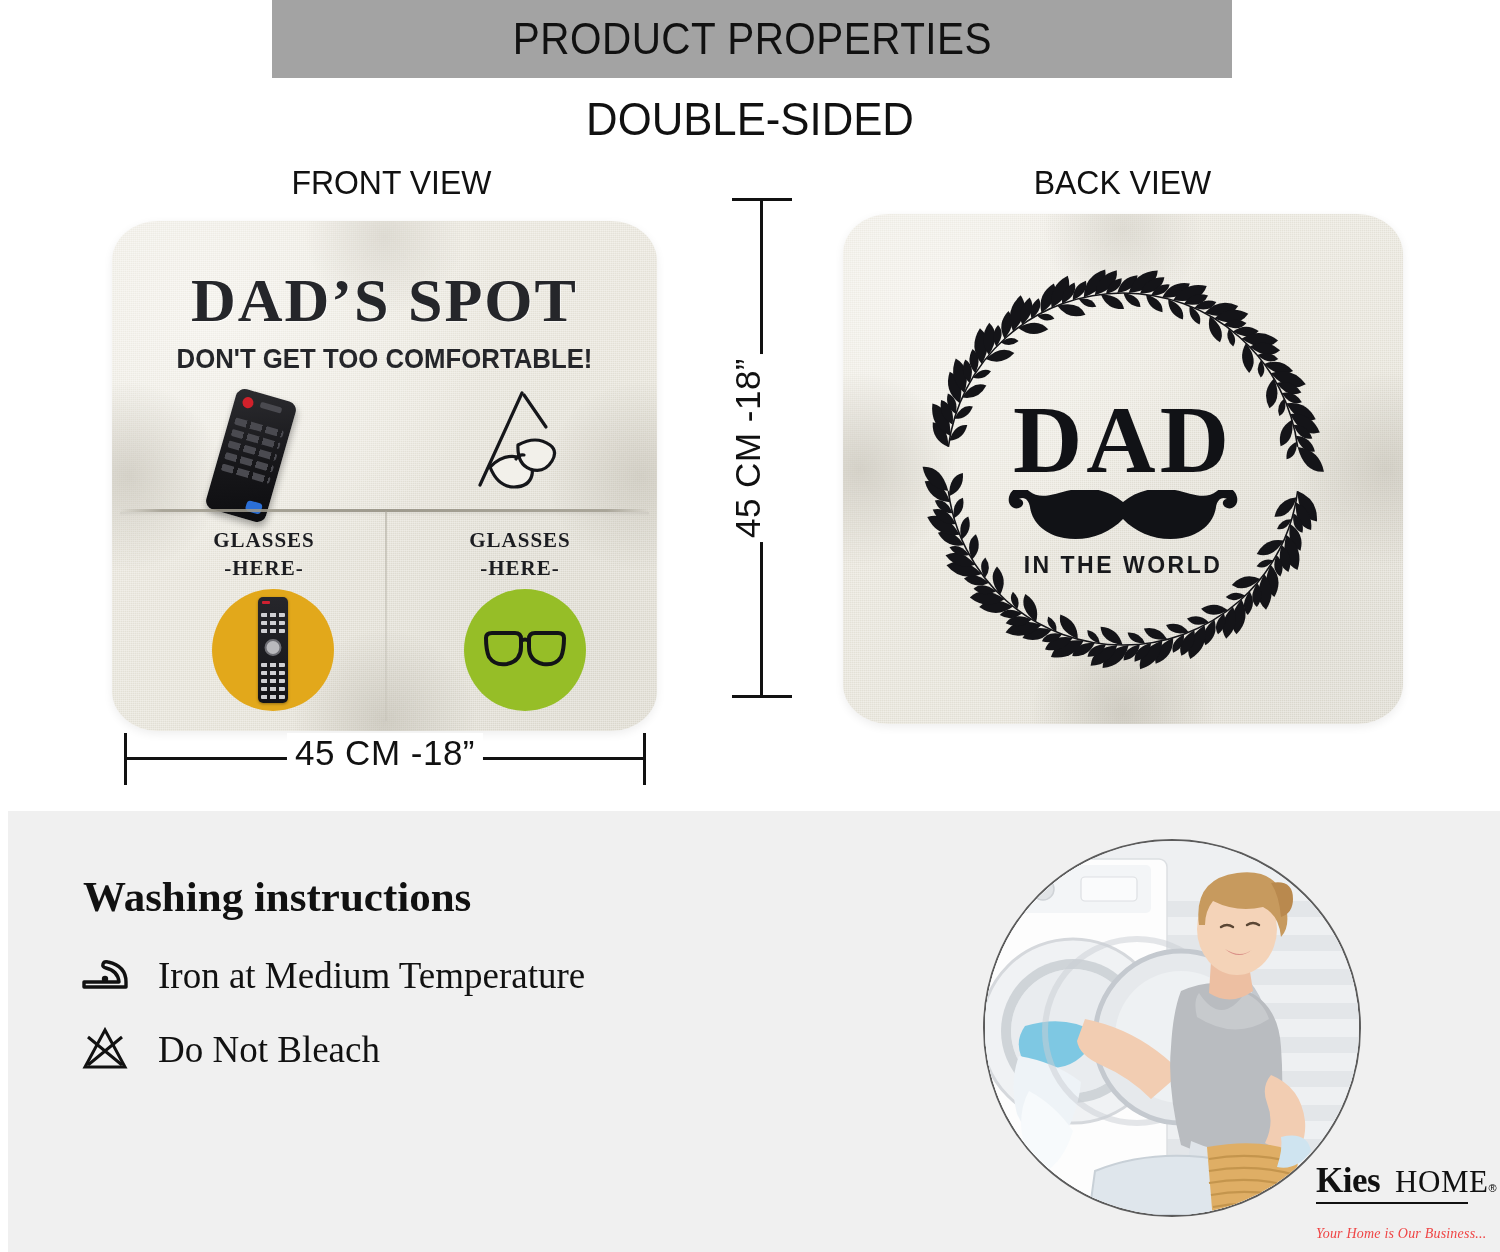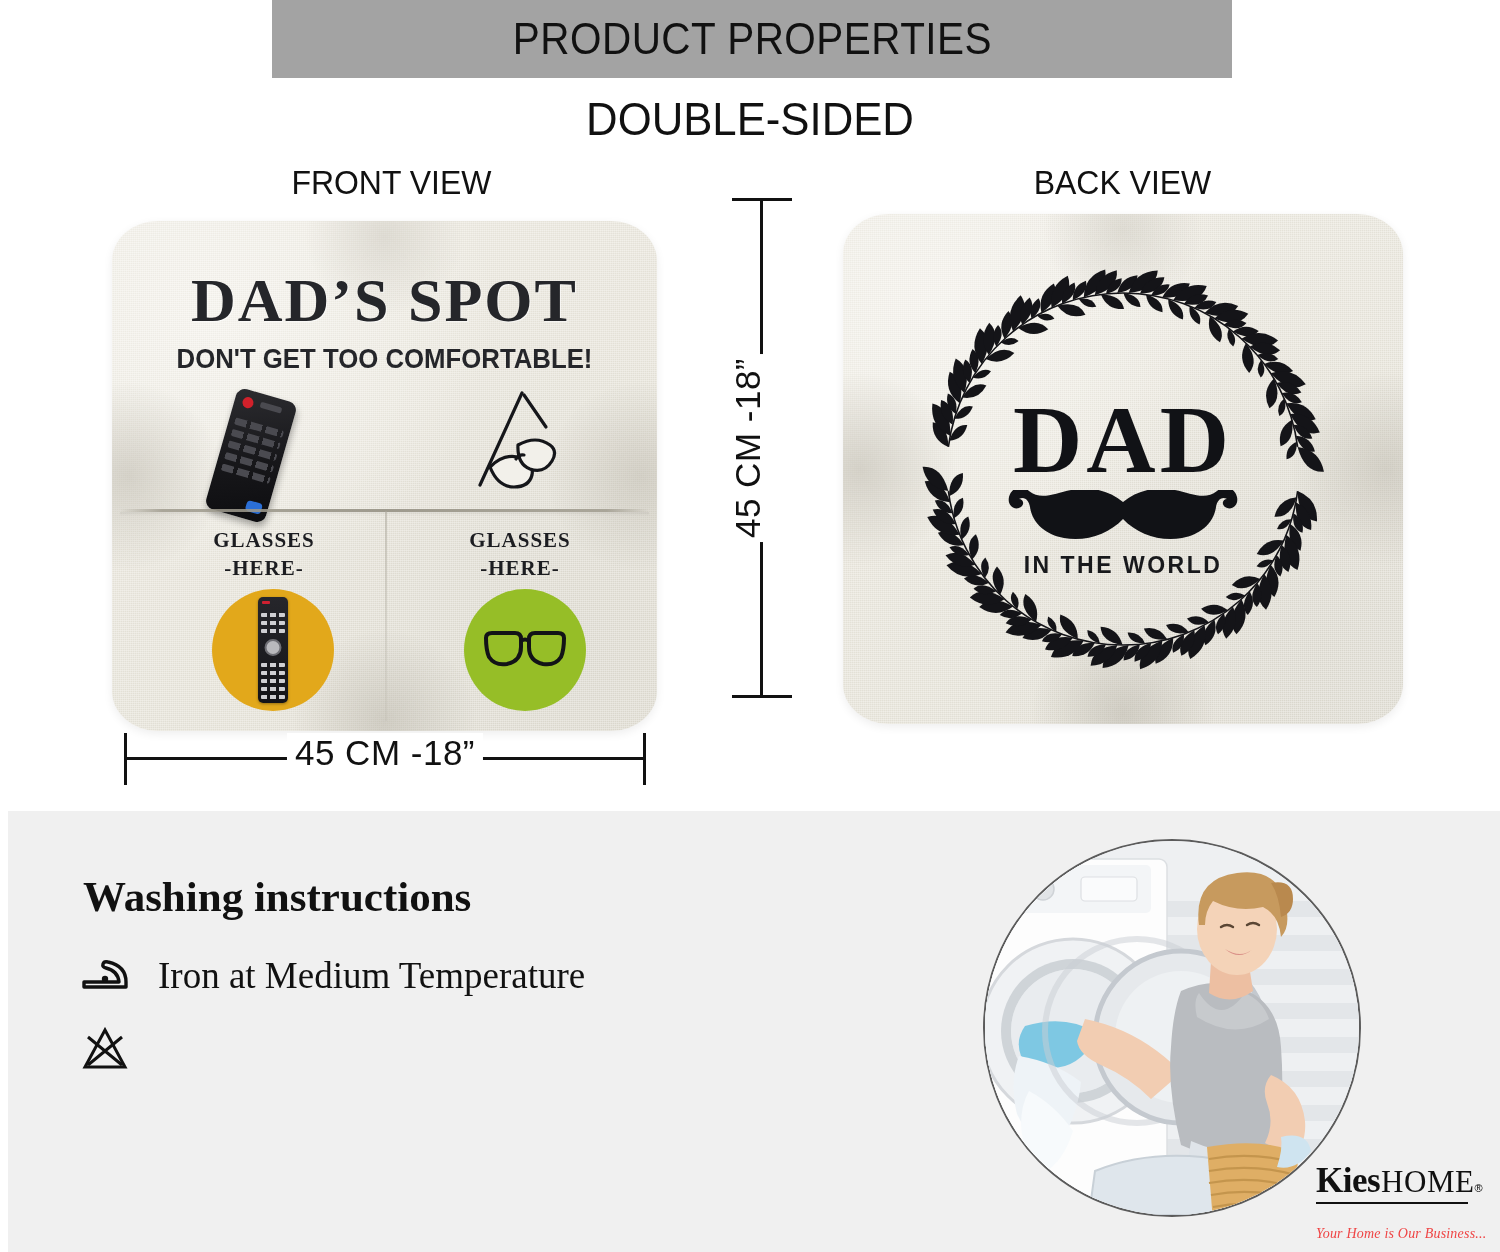--- a/index.html
+++ b/index.html
@@ -329,21 +329,21 @@
     font-weight: 700;
     font-size: 35px;
     color: #111;
     letter-spacing: -0.5px;
   }
   .brand-home {
     font-family: "Liberation Serif", serif;
     font-weight: 400;
     font-size: 31px;
     color: #111;
-    margin-left: 1px;
+    margin-left: 15px;
     letter-spacing: 0.5px;
   }
   .brand-reg { font-size: 11px; vertical-align: super; }
   .brand-rule { height: 2px; background: #111; width: 152px; margin-top: 1px; }
   .brand-tag {
     font-family: "Liberation Serif", serif;
     font-style: italic;
     font-size: 14px;
     color: #ef4444;
     margin-top: 22px;
@@ -637,20 +637,21 @@
       <div class="wash-txt">Iron at Medium Temperature</div>
     </div>
 
     <div class="wash-row">
       <div class="wash-ico">
         <svg width="46" height="44" viewBox="0 0 46 44">
           <path d="M23 3 L43 40 L3 40 Z" fill="none" stroke="#111" stroke-width="3"></path>
           <path d="M6 10 L40 38 M40 10 L6 38" stroke="#111" stroke-width="3"></path>
         </svg>
       </div>
+      <div class="wash-txt">Do Not Bleach</div>
     </div>
 
   </div>
 
   <div class="photo-circle">
     <svg width="374" height="374" viewBox="0 0 374 374">
       <rect x="0" y="0" width="374" height="374" fill="#eef0f2"></rect>
 
       <g fill="#e3e6e9">
         <rect x="130" y="60" width="250" height="16"></rect>

